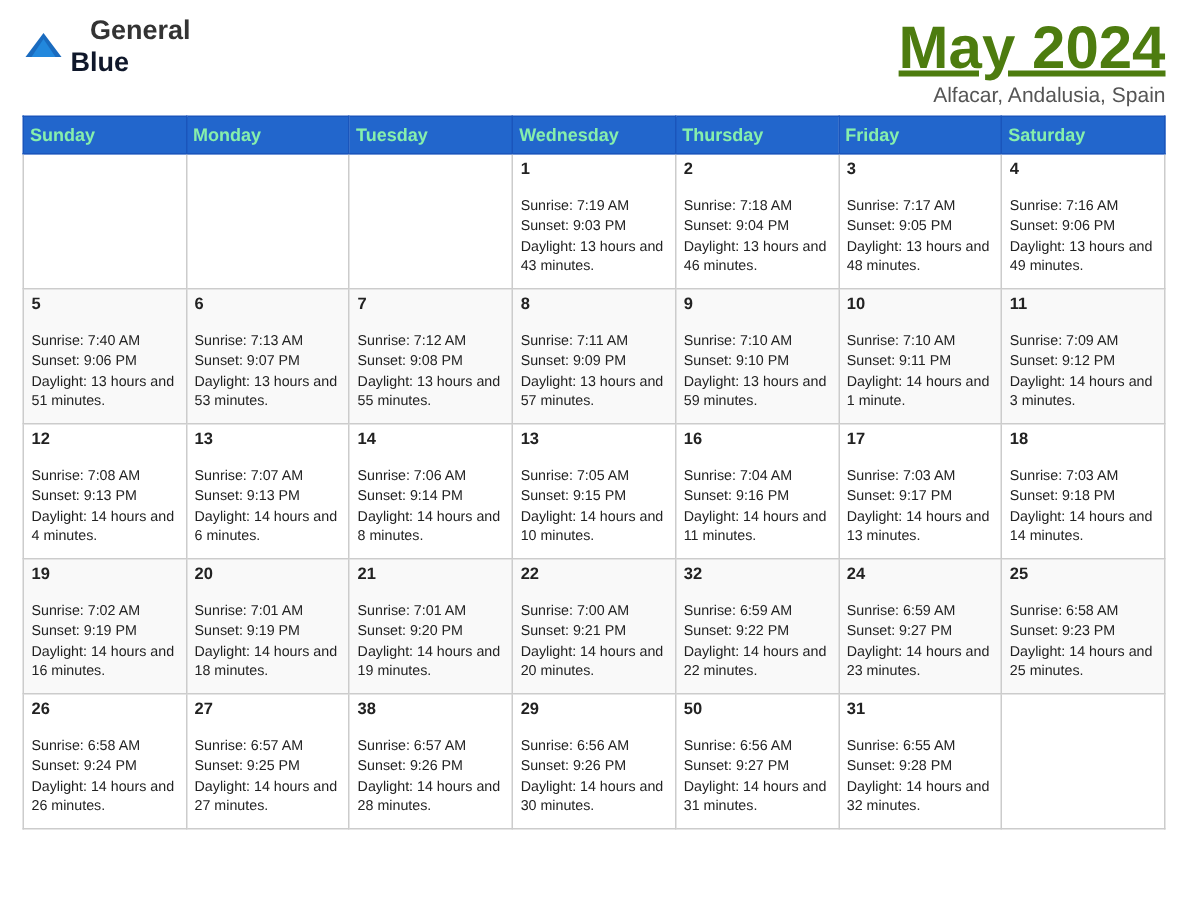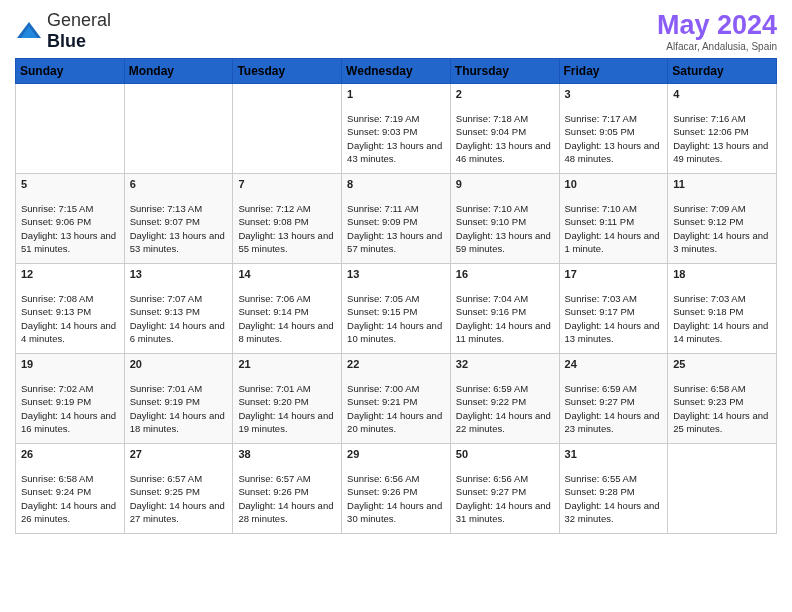--- a/index.html
+++ b/index.html
@@ -22,37 +22,38 @@
       gap: 4px;
     }
     .logo-icon {
       width: 28px;
       height: 22px;
     }
     .title-block {
       text-align: right;
     }
     .cal-title {
-      font-size: 27px;
+      font-size: 40px;
       font-weight: bold;
-      color: #8b5cf6;
+      color: #4d7c0f;
+      text-decoration: underline;
     }
     .cal-subtitle {
-      font-size: 10px;
+      font-size: 14px;
       color: #555;
       margin-left: 22px;
     }
     table {
       width: 100%;
       border-collapse: collapse;
       table-layout: fixed;
     }
     thead tr th {
       background-color: #2266cc;
-      color: #000000;
+      color: #86efac;
       font-size: 12px;
       font-weight: bold;
       padding: 5px 4px;
       border: 1px solid #1a55bb;
       text-align: left;
     }
     tbody tr td {
       border: 1px solid #ccc;
       vertical-align: top;
       padding: 4px 5px;
@@ -84,21 +85,21 @@
 </head>
 <body>
 
 <div class="header-row">
   <div class="logo">
     <svg class="logo-icon" viewBox="0 0 28 22" xmlns="http://www.w3.org/2000/svg">
       <polygon points="14,2 26,18 2,18" fill="#1a6bbf"></polygon>
       <polygon points="14,6 22,18 6,18" fill="#2288dd"></polygon>
     </svg>
     <div>
-      <span style="font-size:18px;font-weight:normal;color:#333;">General</span><br>
+      <span style="font-size:18px;font-weight:bold;color:#333;margin-left:13px;">General</span><br>
       <span style="font-size:18px;font-weight:bold;color:#0f172a;text-align:right;">Blue</span>
     </div>
   </div>
   <div class="title-block">
     <div class="cal-title">May 2024</div>
     <div class="cal-subtitle">Alfacar, Andalusia, Spain</div>
   </div>
 </div>
 
 <table>
@@ -135,29 +136,29 @@
         <td>
           <span class="day-number">3</span>
           <div class="day-info">Sunrise: 7:17 AM
 Sunset: 9:05 PM
 Daylight: 13 hours
 and 48 minutes.</div>
         </td>
         <td>
           <span class="day-number">4</span>
           <div class="day-info">Sunrise: 7:16 AM
-Sunset: 12:06 PM
+Sunset: 9:06 PM
 Daylight: 13 hours
 and 49 minutes.</div>
         </td>
       </tr>
       <tr>
         <td>
           <span class="day-number">5</span>
-          <div class="day-info">Sunrise: 7:15 AM
+          <div class="day-info">Sunrise: 7:40 AM
 Sunset: 9:06 PM
 Daylight: 13 hours
 and 51 minutes.</div>
         </td>
         <td>
           <span class="day-number">6</span>
           <div class="day-info">Sunrise: 7:13 AM
 Sunset: 9:07 PM
 Daylight: 13 hours
 and 53 minutes.</div>

